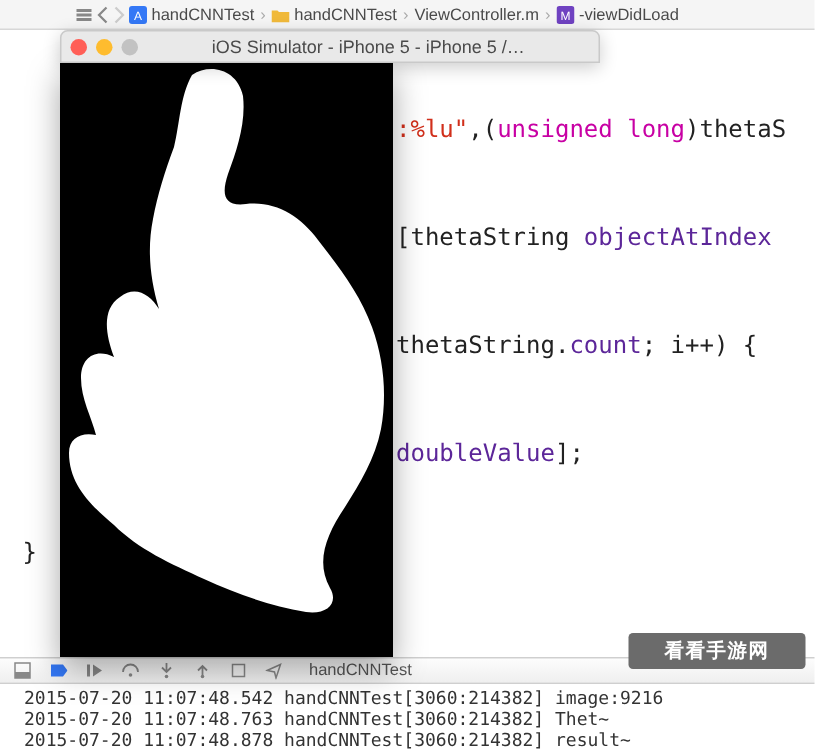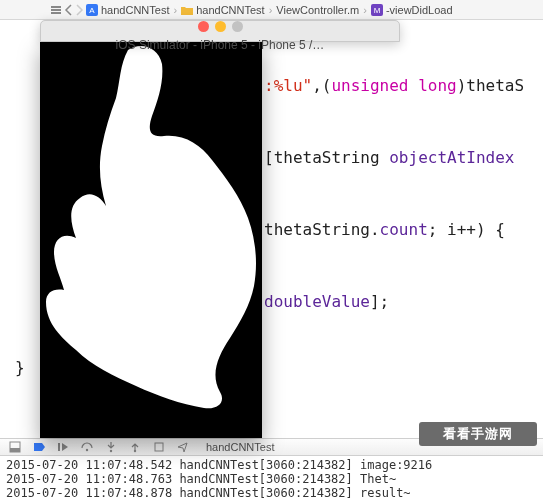--- a/index.html
+++ b/index.html
@@ -39,21 +39,20 @@
     width: 360px;
     background: #e9e9e9;
     border: 1px solid #c9c9c9;
     border-radius: 5px 5px 0 0;
     display: flex;
     align-items: center;
     padding: 0 6px;
     gap: 6px;
     z-index: 5;
     box-shadow: 0 3px 12px rgba(0,0,0,0.2);
-    flex-direction: column;
   }
   .trafficlights { display: flex; gap: 6px; }
   .tl { width: 11px; height: 11px; border-radius: 50%; }
   .tl.red { background: #ff5f57; }
   .tl.yellow { background: #febc2e; }
   .tl.green { background: #c2c2c2; }
   .simbar .title { flex: 1; text-align: center; font-size: 12px; color: #4a4a4a; }
 
   
   .simview {
@@ -106,21 +105,21 @@
     gap: 10px;
     padding: 0 8px;
     color: #666;
   }
   .debugbar .icon { width: 14px; height: 14px; display: inline-flex; align-items: center; justify-content: center; }
   .debugbar .targetname { color: #555; font-size: 11px; margin-left: 6px; }
 
   
   .console {
     position: absolute;
-    left: 2px; right: 0; bottom: 0;
+    left: 12px; right: 0; bottom: 0;
     height: 44px;
     background: #fff;
     font-family: Menlo, Consolas, monospace;
     font-size: 12px;
     color: #333;
     padding: 2px 4px;
     overflow: hidden;
     white-space: nowrap;
   }
   .console .row { line-height: 14px; }

